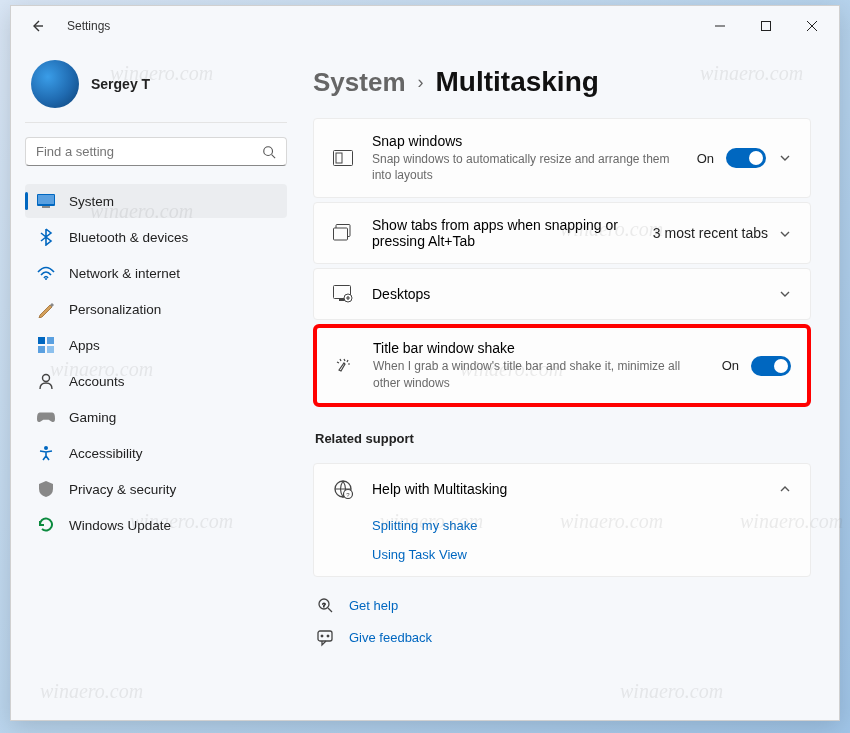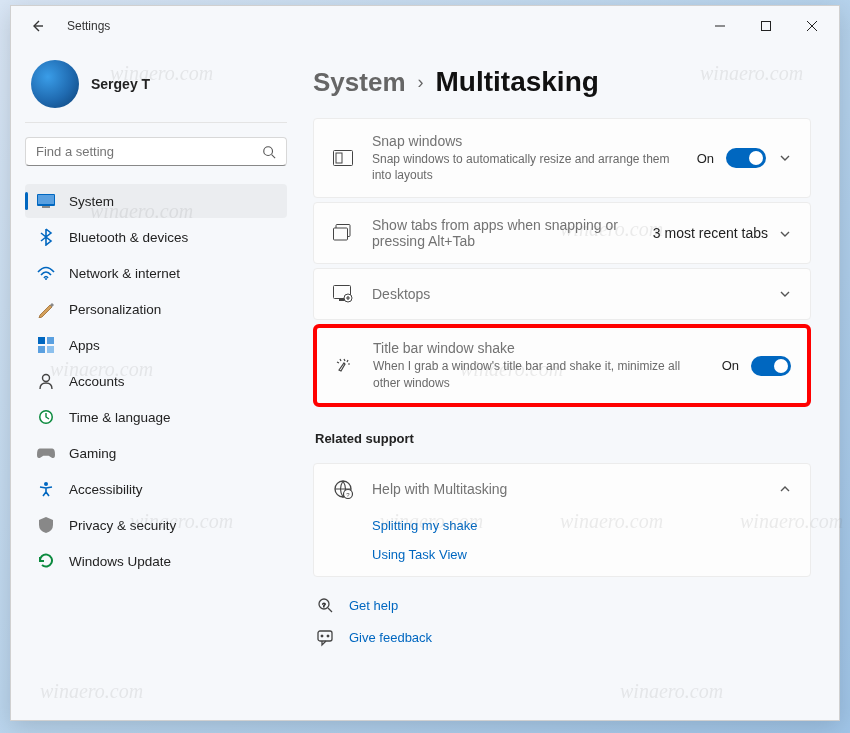--- a/index.html
+++ b/index.html
@@ -24,21 +24,21 @@
   .nav-item.active::before { content: ""; position: absolute; left: 0; top: 8px; bottom: 8px; width: 3px; background: #0067c0; border-radius: 2px; }
   .nav-icon { width: 18px; height: 18px; display: flex; align-items: center; justify-content: center; }
   .main { flex: 1; padding: 20px 28px 10px 12px; overflow-y: auto; }
   .breadcrumb { display: flex; align-items: center; gap: 12px; margin-bottom: 20px; }
   .breadcrumb .parent { font-size: 26px; font-weight: 600; color: #666; }
   .breadcrumb .chev { font-size: 18px; color: #666; }
   .breadcrumb .current { font-size: 28px; font-weight: 600; color: #111; }
   .card { background: #fdfdfd; border: 1px solid #ececec; border-radius: 4px; margin-bottom: 4px; padding: 14px 18px; display: flex; align-items: center; gap: 18px; }
   .card-icon { width: 22px; height: 22px; display: flex; align-items: center; justify-content: center; flex-shrink: 0; }
   .card-text { flex: 1; }
-  .card-title { font-size: 14px; color: #737373; }
+  .card-title { font-size: 14px; color: #000000; }
   .card-desc { font-size: 12px; color: #6a6a6a; margin-top: 2px; line-height: 1.35; }
   .card-right { display: flex; align-items: center; gap: 12px; }
   .state-label { font-size: 13px; color: #222; }
   .toggle { width: 40px; height: 20px; background: #0067c0; border-radius: 10px; position: relative; cursor: pointer; }
   .toggle::after { content: ""; position: absolute; right: 3px; top: 3px; width: 14px; height: 14px; background: #fff; border-radius: 50%; }
   .chevron { width: 14px; color: #555; }
   .dropdown { font-size: 14px; color: #222; display: flex; align-items: flex-end; gap: 10px; }
   .highlight { border: 4px solid #ff0000; border-radius: 6px; padding: 12px 16px; }
   .section-title { font-size: 13px; font-weight: 600; color: #222; margin: 24px 0 10px 2px; }
   .help-card { background: #fdfdfd; border: 1px solid #ececec; border-radius: 4px; padding: 14px 18px; margin-top: 17px; }
@@ -145,30 +145,20 @@
           <span class="nav-icon">
               <svg width="16" height="16" viewBox="0 0 16 16">
                 <circle cx="8" cy="5" r="3.5" fill="none" stroke="#444" stroke-width="1.4"></circle>
                 <path d="M2 16 Q2 10 8 10 Q14 10 14 16" fill="none" stroke="#444" stroke-width="1.4"></path>
               </svg>
             </span>
           <span>Accounts</span>
         </div>
         <div class="nav-item">
           <span class="nav-icon">
-              <svg width="16" height="16" viewBox="0 0 16 16">
-                <circle cx="8" cy="8" r="7" fill="#0b8a3e"></circle>
-                <circle cx="8" cy="8" r="5.5" fill="#fff"></circle>
-                <path d="M8 4 V8 L11 10" stroke="#0b8a3e" stroke-width="1.4" fill="none"></path>
-              </svg>
-            </span>
-          <span>Time &amp; language</span>
-        </div>
-        <div class="nav-item">
-          <span class="nav-icon">
               <svg width="20" height="14" viewBox="0 0 20 14">
                 <path d="M3 2 H17 Q20 2 20 9 Q20 14 16 12 L13 10 H7 L4 12 Q0 14 0 9 Q0 2 3 2" fill="#888"></path>
               </svg>
             </span>
           <span>Gaming</span>
         </div>
         <div class="nav-item">
           <span class="nav-icon">
               <svg width="16" height="16" viewBox="0 0 16 16">
                 <circle cx="8" cy="3" r="2" fill="#0067c0"></circle>

